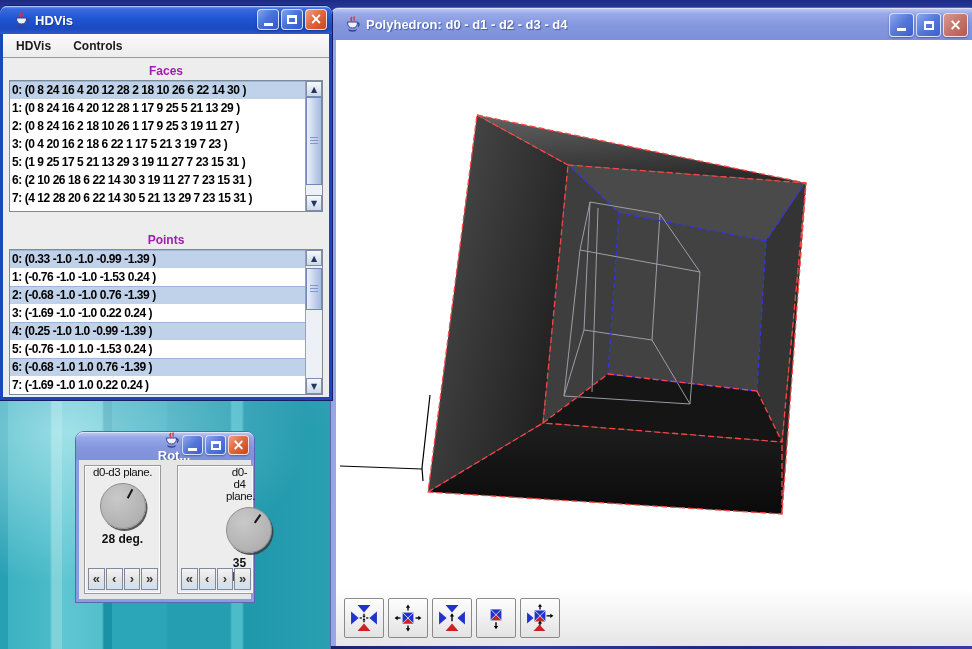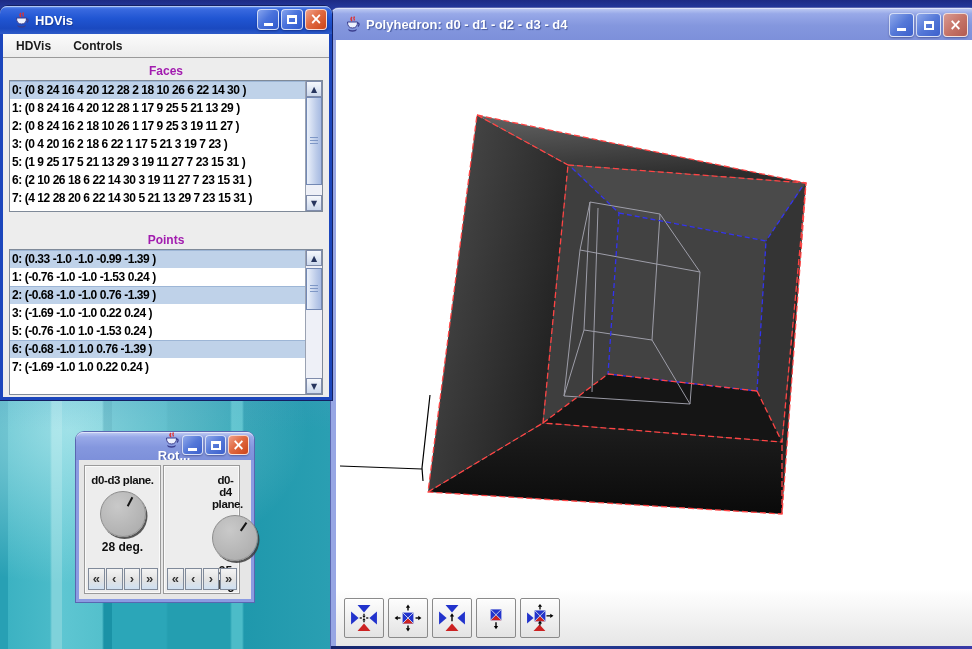--- a/index.html
+++ b/index.html
@@ -116,21 +116,21 @@
   #rotwin{left:76px;top:432px;width:172px;height:167px;
     border:3px solid #8b9be2;border-top:none;box-shadow:0 0 0 1px #5a66b0;
     background:#e6e6e6;}
   #rotwin .titlebar{left:-3px;right:-3px;flex-direction:column;}
   #rotwin .tb-btn{width:21px;height:20px;}
   .rot-panel{
     position:absolute;top:33px;width:77px;height:129px;
     background:#ededed;border:1px solid #9a9a9a;box-shadow:inset 0 0 0 1px #fafafa;
     box-sizing:border-box;text-align:center;
   }
-  .rot-label{font-weight:bold;font-size:11.5px;letter-spacing:-0.4px;margin-top:8px;color:#111;}
+  .rot-label{font-weight:normal;font-size:11.5px;letter-spacing:-0.4px;margin-top:0;color:#111;}
   .dial{
     position:relative;width:46px;height:46px;margin:5px auto 3px auto;border-radius:50%;
     background:radial-gradient(circle at 38% 32%,#c9c9c9,#b2b2b2 70%,#a8a8a8);
     border:1px solid #8c8c8c;box-shadow:1.5px 2px 0 rgba(60,60,60,0.85);
     box-sizing:border-box;
   }
   .dial-tick{
     position:absolute;left:21px;top:0;width:2px;height:46px;
   }
   .dial-tick::before{content:"";position:absolute;left:0;top:3px;width:2px;height:10px;background:#161616;}
@@ -392,20 +392,21 @@
     </div>
   </div>
 
   <div class="list-header" style="top:227px;">Points</div>
   <div class="listbox" style="top:243px;height:146px;">
     <div class="list-rows">
       <div class="list-row sel">0: (0.33 -1.0 -1.0 -0.99 -1.39 )</div>
       <div class="list-row">1: (-0.76 -1.0 -1.0 -1.53 0.24 )</div>
       <div class="list-row sel">2: (-0.68 -1.0 -1.0 0.76 -1.39 )</div>
       <div class="list-row">3: (-1.69 -1.0 -1.0 0.22 0.24 )</div>
+      <div class="list-row sel">4: (0.25 -1.0 1.0 -0.99 -1.39 )</div>
       <div class="list-row">5: (-0.76 -1.0 1.0 -1.53 0.24 )</div>
       <div class="list-row sel">6: (-0.68 -1.0 1.0 0.76 -1.39 )</div>
       <div class="list-row">7: (-1.69 -1.0 1.0 0.22 0.24 )</div>
     </div>
     <div class="vscroll">
       <div class="sc-btn sc-up">
           <span>▲</span>
         </div>
       <div class="sc-thumb" style="top:18px;height:42px;">
           <div class="sc-ridges"></div>
@@ -446,21 +447,21 @@
     </div>
     <div class="rot-value">28 deg.</div>
     <div class="spin-row">
       <div class="spin-btn">«</div>
       <div class="spin-btn">‹</div>
       <div class="spin-btn">›</div>
       <div class="spin-btn">»</div>
     </div>
   </div>
 
-  <div class="rot-panel" style="left:84px;padding-left:48px;">
+  <div class="rot-panel" style="left:98px;padding-left:48px;">
     <div class="rot-label">d0-d4 plane.</div>
     <div class="dial">
       <div class="dial-tick" style="transform: rotate(35deg);"></div>
     </div>
     <div class="rot-value">35 deg.</div>
     <div class="spin-row">
       <div class="spin-btn">«</div>
       <div class="spin-btn">‹</div>
       <div class="spin-btn">›</div>
       <div class="spin-btn">»</div>

